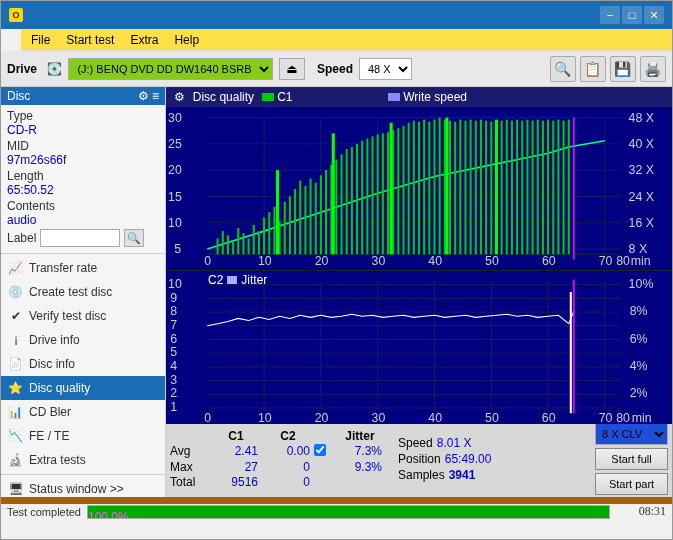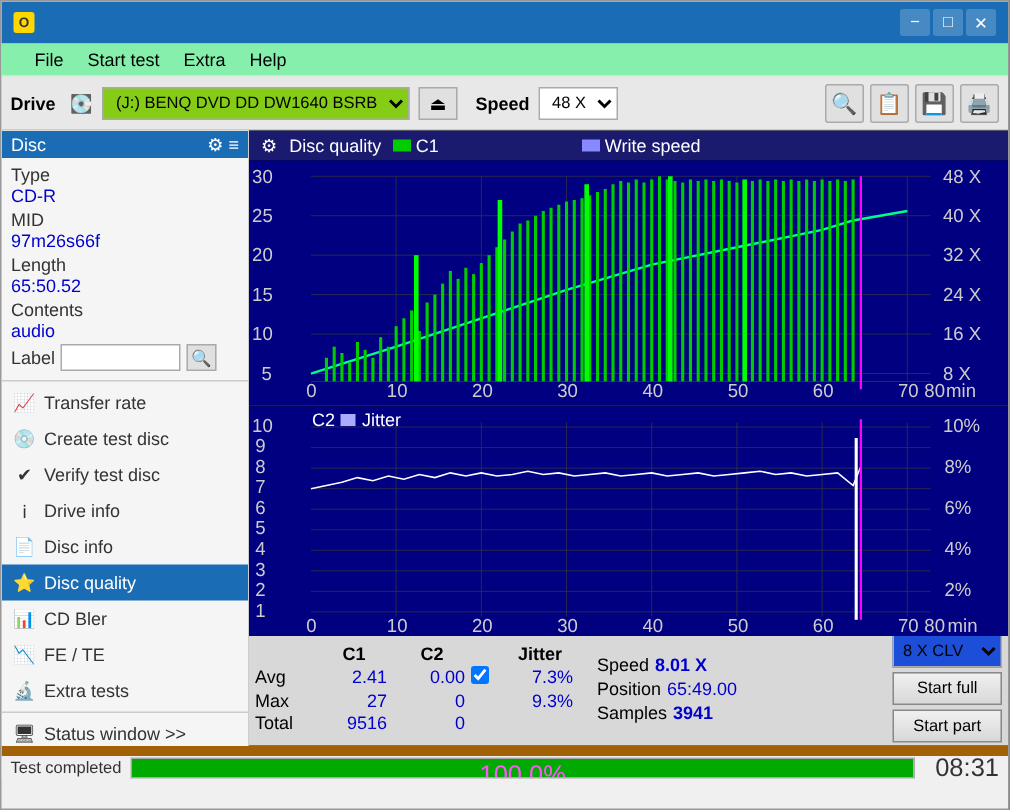--- a/index.html
+++ b/index.html
@@ -6,21 +6,21 @@
     body { width: 673px; height: 540px; overflow: hidden; background: #f0f0f0; border: 1px solid #999; }
 
     
     .title-bar { background: #1a6db5; color: white; height: 28px; display: flex; align-items: center; justify-content: space-between; padding: 0 8px; user-select: none; }
     .title-bar-left { display: flex; align-items: center; gap: 6px; font-size: 12px; font-weight: 500; }
     .title-icon { width: 14px; height: 14px; background: #ffd700; border-radius: 2px; display: flex; align-items: center; justify-content: center; font-size: 9px; color: #333; font-weight: bold; }
     .title-controls { display: flex; gap: 2px; }
     .title-btn { width: 20px; height: 18px; background: rgba(255,255,255,0.2); border: none; color: white; cursor: pointer; font-size: 11px; display: flex; align-items: center; justify-content: center; border-radius: 2px; }
 
     
-    .menu-bar { background: #86efac; height: 22px; display: flex; align-items: center; padding: 0 16px; border-bottom: 1px solid #ddd; gap: 4px; }
+    .menu-bar { background: #fde047; height: 22px; display: flex; align-items: center; padding: 0 4px; border-bottom: 1px solid #ddd; gap: 4px; margin-left: 20px; }
     .menu-item { padding: 2px 6px; cursor: pointer; border-radius: 2px; }
 
     
     .drive-bar { background: #e8e8e8; height: 36px; display: flex; align-items: center; padding: 0 6px; border-bottom: 1px solid #ccc; gap: 6px; }
     .drive-label { font-weight: bold; margin-right: 4px; }
     .drive-select { height: 22px; border: 1px solid #aaa; background: #84cc16; padding: 0 4px; min-width: 200px; font-size: 11px; text-align: center; }
     .eject-btn { width: 26px; height: 22px; background: #e0e0e0; border: 1px solid #aaa; cursor: pointer; display: flex; align-items: center; justify-content: center; font-size: 12px; }
     .speed-label { margin-left: 6px; font-weight: bold; }
     .speed-select { height: 22px; border: 1px solid #aaa; background: white; padding: 0 4px; font-size: 11px; }
     .toolbar-icons { margin-left: auto; display: flex; gap: 4px; }
@@ -49,22 +49,22 @@
 
     .start-full-btn, .start-part-btn {
       height: 22px; padding: 0 8px; border: 1px solid #888; cursor: pointer; font-size: 11px; background: linear-gradient(to bottom, #f0f0f0, #d8d8d8);
     }
 
     
     .status-bar { height: 22px; background: #f0f0f0; border-top: 7px solid #a16207; display: flex; align-items: center; gap: 6px; padding: 0 6px; }
     .status-text { color: #333; font-size: 11px; }
     .progress-bar-wrap { flex: 1; height: 14px; background: #ddd; border: 1px solid #aaa; position: relative; overflow: hidden; }
     .progress-bar-fill { height: 100%; background: #00aa00; }
-    .progress-text { position: absolute; width: 100%; text-align: center; top: 4px; font-size: 17px; color: white; mix-blend-mode: difference; line-height: 14px; }
-    .time-text { font-size: 17px; color: #333; min-width: 50px; text-align: right; }
+    .progress-text { position: absolute; width: 100%; text-align: left; top: 4px; font-size: 12px; color: white; mix-blend-mode: difference; line-height: 14px; }
+    .time-text { font-size: 12px; color: #333; min-width: 50px; text-align: right; font-family: Liberation Serif, serif; }
 
     
     .chart-svg { width: 100%; height: 100%; }
   </style>
 </head>
 <body>
 
 <div class="title-bar">
   <div class="title-bar-left">
     <div class="title-icon">O</div>
@@ -431,21 +431,21 @@
           <span style="width:52px;text-align:right;color:#0000cc;padding-right:4px;">9516</span>
           <span style="width:52px;text-align:right;color:#0000cc;padding-right:4px;">0</span>
           <span style="width:20px;"></span>
           <span style="width:52px;text-align:right;padding-right:4px;"></span>
         </div>
       </div>
 
       <div style="display:flex;flex-direction:column;gap:2px;font-size:11px;margin-left:8px;">
         <div style="display:flex;align-items:center;gap:4px;">
           <span>Speed</span>
-          <span style="color:#0000cc;font-weight:bold;text-align:right;">8.01 X</span>
+          <span style="color:#0000cc;font-weight:normal;text-align:right;">8.01 X</span>
         </div>
         <div style="display:flex;align-items:center;gap:4px;">
           <span>Position</span>
           <span style="color:#0000cc;font-weight:normal;">65:49.00</span>
         </div>
         <div style="display:flex;align-items:center;gap:4px;">
           <span>Samples</span>
           <span style="color:#0000cc;font-weight:bold;">3941</span>
         </div>
       </div>

